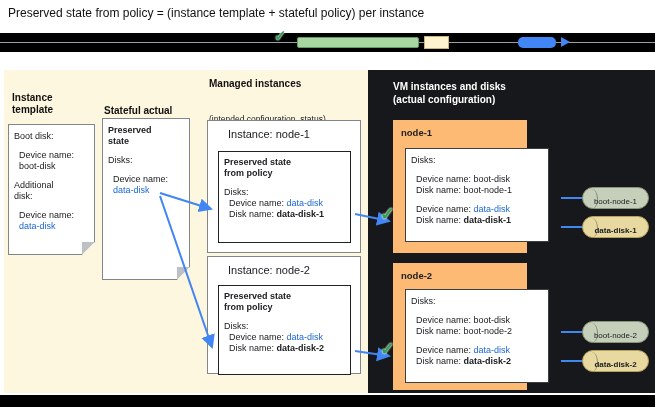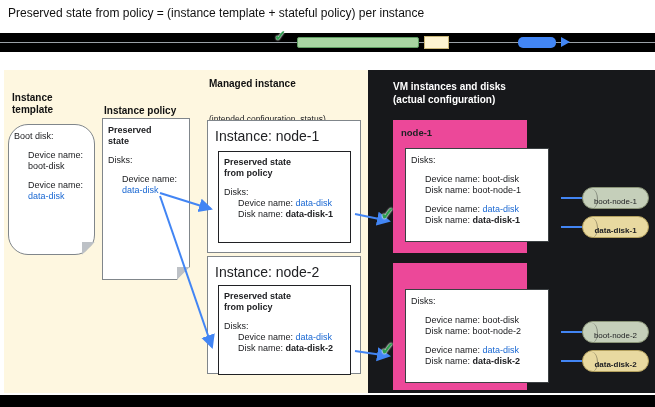--- a/index.html
+++ b/index.html
@@ -37,37 +37,37 @@
   .hdr-vm { left:393px; top:80px; width:250px; color:#fff; font-size:10px; font-weight:bold; line-height:13px; }
 
   
   .doc { position:absolute; background:#fff; border:1px solid #80868b; }
   .doc::before { content:""; position:absolute; right:-1px; bottom:-1px; width:0; height:0;
     border-top:13px solid #bdc1c6; border-right:13px solid transparent; }
   .doc::after  { content:""; position:absolute; right:-1px; bottom:-1px; width:0; height:0;
     border-bottom:13px solid #fef7e0; border-left:13px solid transparent; }
   .doc-body { padding:6px 5px; font-size:9px; line-height:11px; }
   .line { line-height:11px; font-size:9px; }
-  .ind { padding-left:5px;margin-left:9px; }
+  .ind { padding-left:5px; }
   .gap { margin-top:8px; }
 
-  .doc-template { left:8px; top:124px; width:87px; height:131px;border-radius:20px; }
+  .doc-template { left:8px; top:124px; width:87px; height:131px; }
   .doc-policy   { left:102px; top:118px; width:88px; height:162px; }
 
   
   .ibox { position:absolute; left:207px; width:154px; background:#fff; border:1px solid #80868b; }
-  .ibox-title { padding:7px 7px 0 7px; font-size:14px; }
+  .ibox-title { padding:7px 7px 0 20px; font-size:11px; }
   .ibox-inner { position:absolute; left:10px; width:133px; background:#fff; border:1px solid #202124; padding:5px; }
   .ibox1 { top:120px; height:133px; }
   .ibox1 .ibox-inner { top:30px; height:92px; }
   .ibox2 { top:256px; height:118px; }
   .ibox2 .ibox-inner { top:28px; height:90px; }
 
   
-  .nbox { position:absolute; left:393px; width:134px; background:#ec4899; }
+  .nbox { position:absolute; left:393px; width:134px; background:#fdba74; }
   .nbox-title { padding:7px 8px 0 8px; font-size:9.5px; }
   .nbox-inner { position:absolute; left:12px; width:144px; background:#fff; border:1px solid #3c4043; padding:6px 5px; }
   .nbox1 { top:120px; height:133px; }
   .nbox1 .nbox-inner { top:28px; height:94px; }
   .nbox2 { top:263px; height:127px; }
   .nbox2 .nbox-inner { top:26px; height:94px; }
 
   
   .cyl { position:absolute; width:67px; height:22px; border-radius:11px / 50%;
          text-align:center; line-height:22px; }
@@ -96,33 +96,35 @@
   <div class="chip-tan"></div>
   <div class="pill-blue"></div>
   <div class="tri-blue"></div>
 </div>
 
 <div class="abs panel-left"></div>
 <div class="abs panel-right"></div>
 
 <div class="abs col-label ml lbl-template">Instance
 template</div>
-<div class="abs col-label lbl-policy">Instance policy</div>
+<div class="abs col-label lbl-policy">Stateful actual</div>
 <div class="abs hdr-managed">
-  <div class="col-label">Managed instance</div>
+  <div class="col-label">Managed instances</div>
   <div class="sub">(intended configuration, status)</div>
 </div>
 <div class="abs hdr-vm ml">VM instances and disks
 (actual configuration)</div>
 
 <div class="doc doc-template">
   <div class="doc-body">
     <div class="line">Boot disk:</div>
     <div class="line ind gap">Device name:</div>
     <div class="line ind">boot-disk</div>
+    <div class="line ml gap">Additional
+disk:</div>
     <div class="line ind gap">Device name:</div>
     <div class="line ind blue">data-disk</div>
   </div>
 </div>
 
 <div class="doc doc-policy">
   <div class="doc-body">
     <div class="line ml b">Preserved
 state</div>
     <div class="line gap">Disks:</div>
@@ -158,20 +160,21 @@
   <div class="nbox-inner">
     <div class="line">Disks:</div>
     <div class="line ind gap"><span>Device name: </span><span>boot-disk</span></div>
     <div class="line ind"><span>Disk name: </span><span>boot-node-1</span></div>
     <div class="line ind gap"><span>Device name: </span><span class="blue">data-disk</span></div>
     <div class="line ind"><span>Disk name: </span><span class="b">data-disk-1</span></div>
   </div>
 </div>
 
 <div class="nbox nbox2">
+  <div class="nbox-title b">node-2</div>
   <div class="nbox-inner">
     <div class="line">Disks:</div>
     <div class="line ind gap"><span>Device name: </span><span>boot-disk</span></div>
     <div class="line ind"><span>Disk name: </span><span>boot-node-2</span></div>
     <div class="line ind gap"><span>Device name: </span><span class="blue">data-disk</span></div>
     <div class="line ind"><span>Disk name: </span><span class="b">data-disk-2</span></div>
   </div>
 </div>
 
 <div class="cyl boot" style="left:582px; top:187px;"><span class="cyl-label">boot-node-1</span></div>

